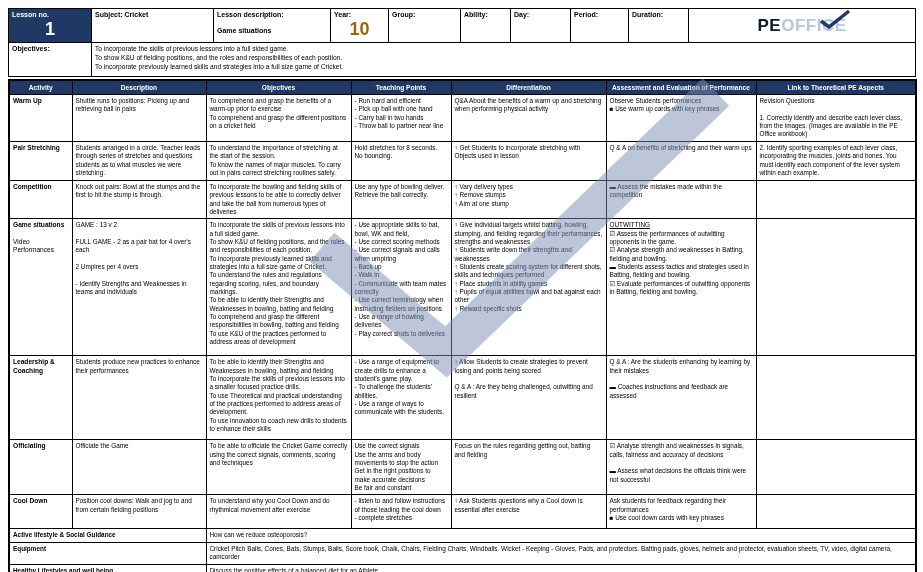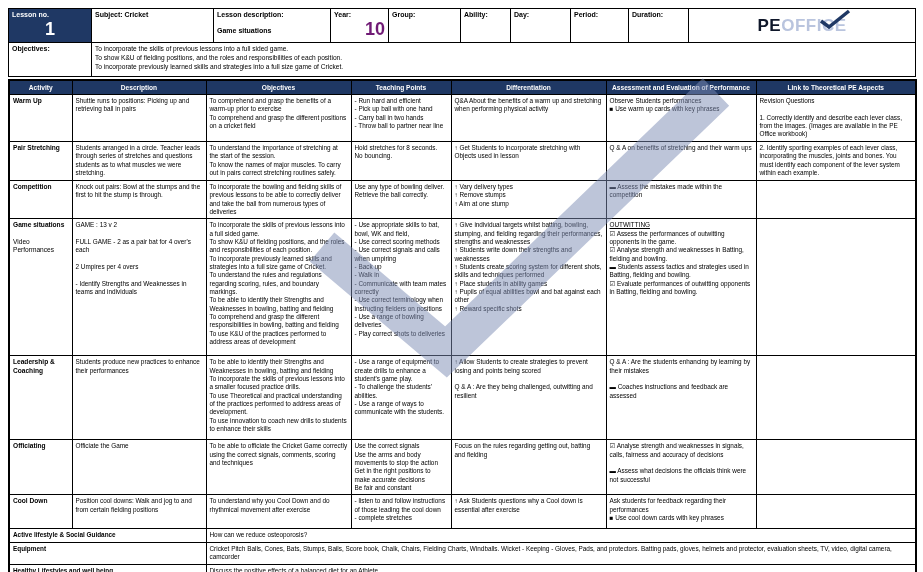--- a/index.html
+++ b/index.html
@@ -64,21 +64,21 @@
       </td>
       <td>
         <div>Subject: Cricket</div>
       </td>
       <td>
         <div>Lesson description:</div>
         <div class="desc2">Game situations</div>
       </td>
       <td>
         <div>Year:</div>
-        <div class="bignum" style="color:#701a75;text-align:right;">10</div>
+        <div class="bignum" style="color:#a16207;">10</div>
       </td>
       <td>
         <div>Group:</div>
       </td>
       <td>
         <div>Ability:</div>
       </td>
       <td>
         <div>Day:</div>
       </td>

